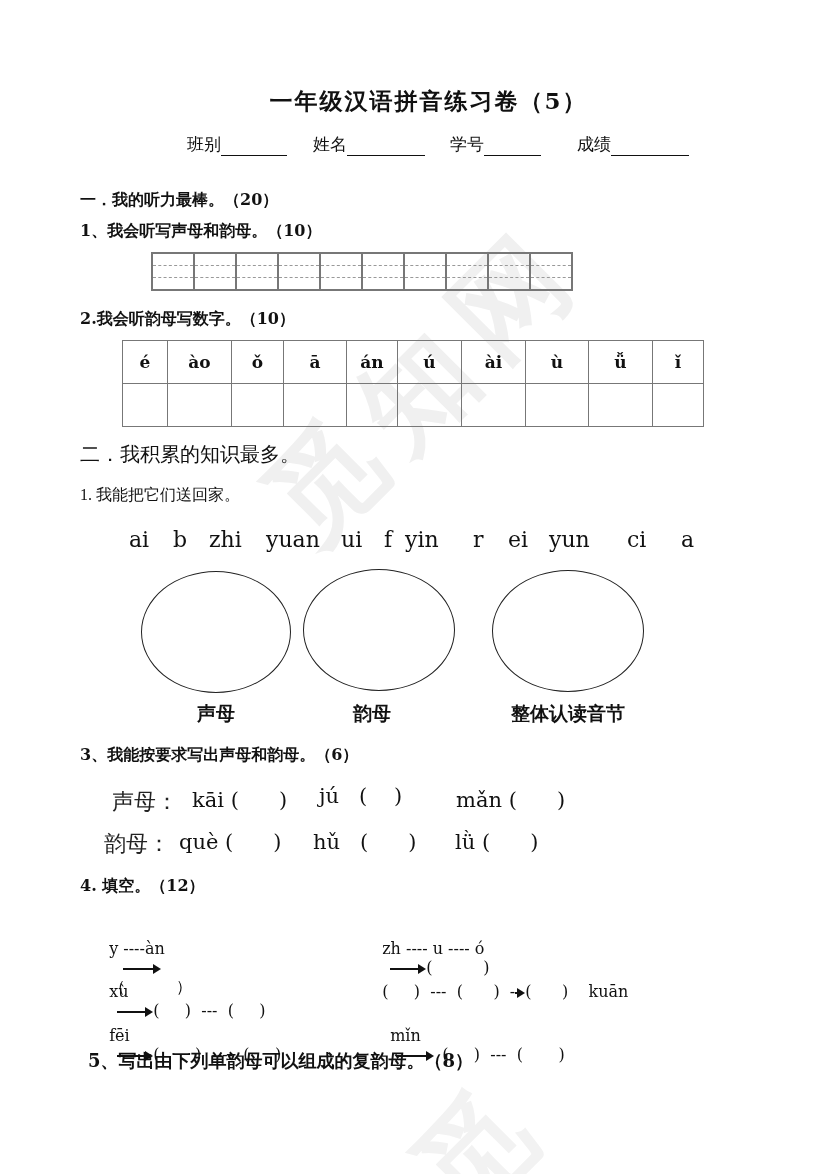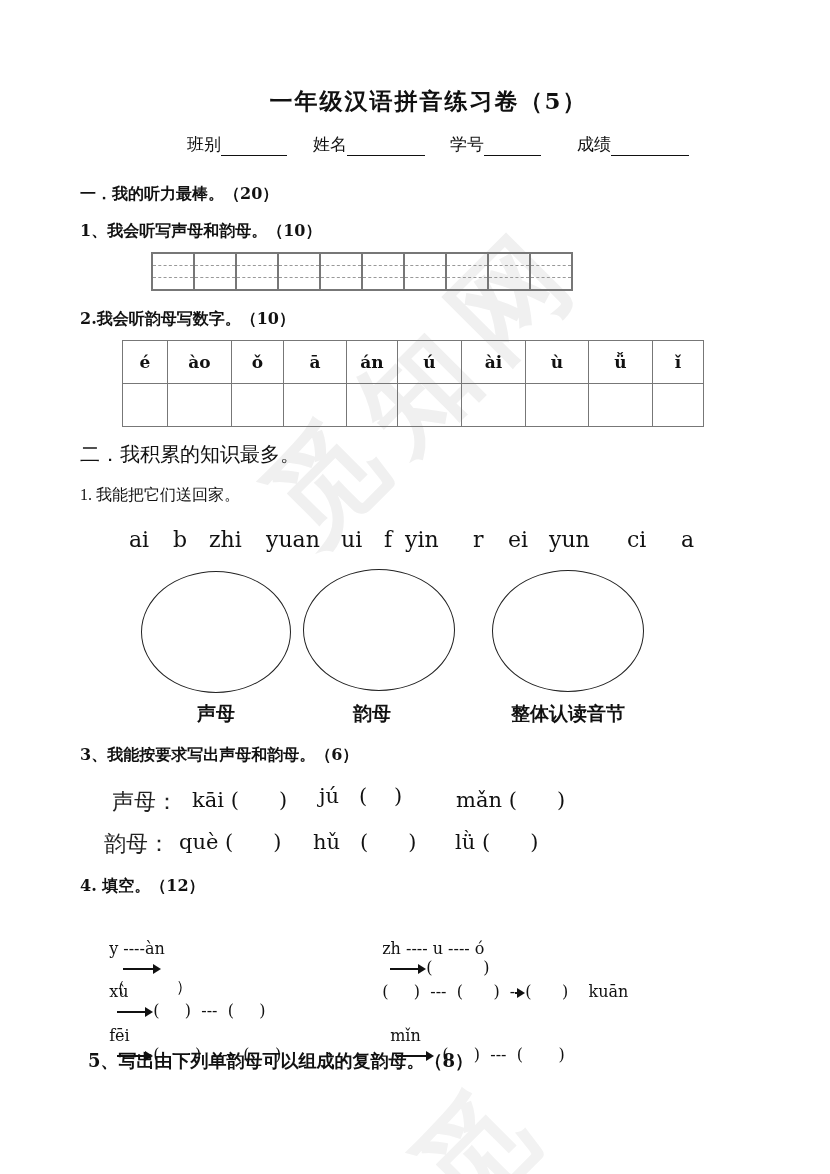--- a/index.html
+++ b/index.html
@@ -50,21 +50,21 @@
 <div class="abs info" style="left:313px">
   <span>姓名</span><span class="blank" style="width:78px"></span>
 </div>
 <div class="abs info" style="left:450px">
   <span>学号</span><span class="blank" style="width:57px"></span>
 </div>
 <div class="abs info" style="left:577px">
   <span>成绩</span><span class="blank" style="width:78px"></span>
 </div>
 
-<div class="abs h" style="left:80px; top:184px;">一．我的听力最棒。（20）</div>
+<div class="abs h" style="left:80px; top:190px;">一．我的听力最棒。（20）</div>
 <div class="abs h2" style="left:80px; top:221px;">1、我会听写声母和韵母。（10）</div>
 
 <table class="grid">
   <tbody>
       <tr>
         <td></td>
         <td></td>
         <td></td>
         <td></td>
         <td></td>

